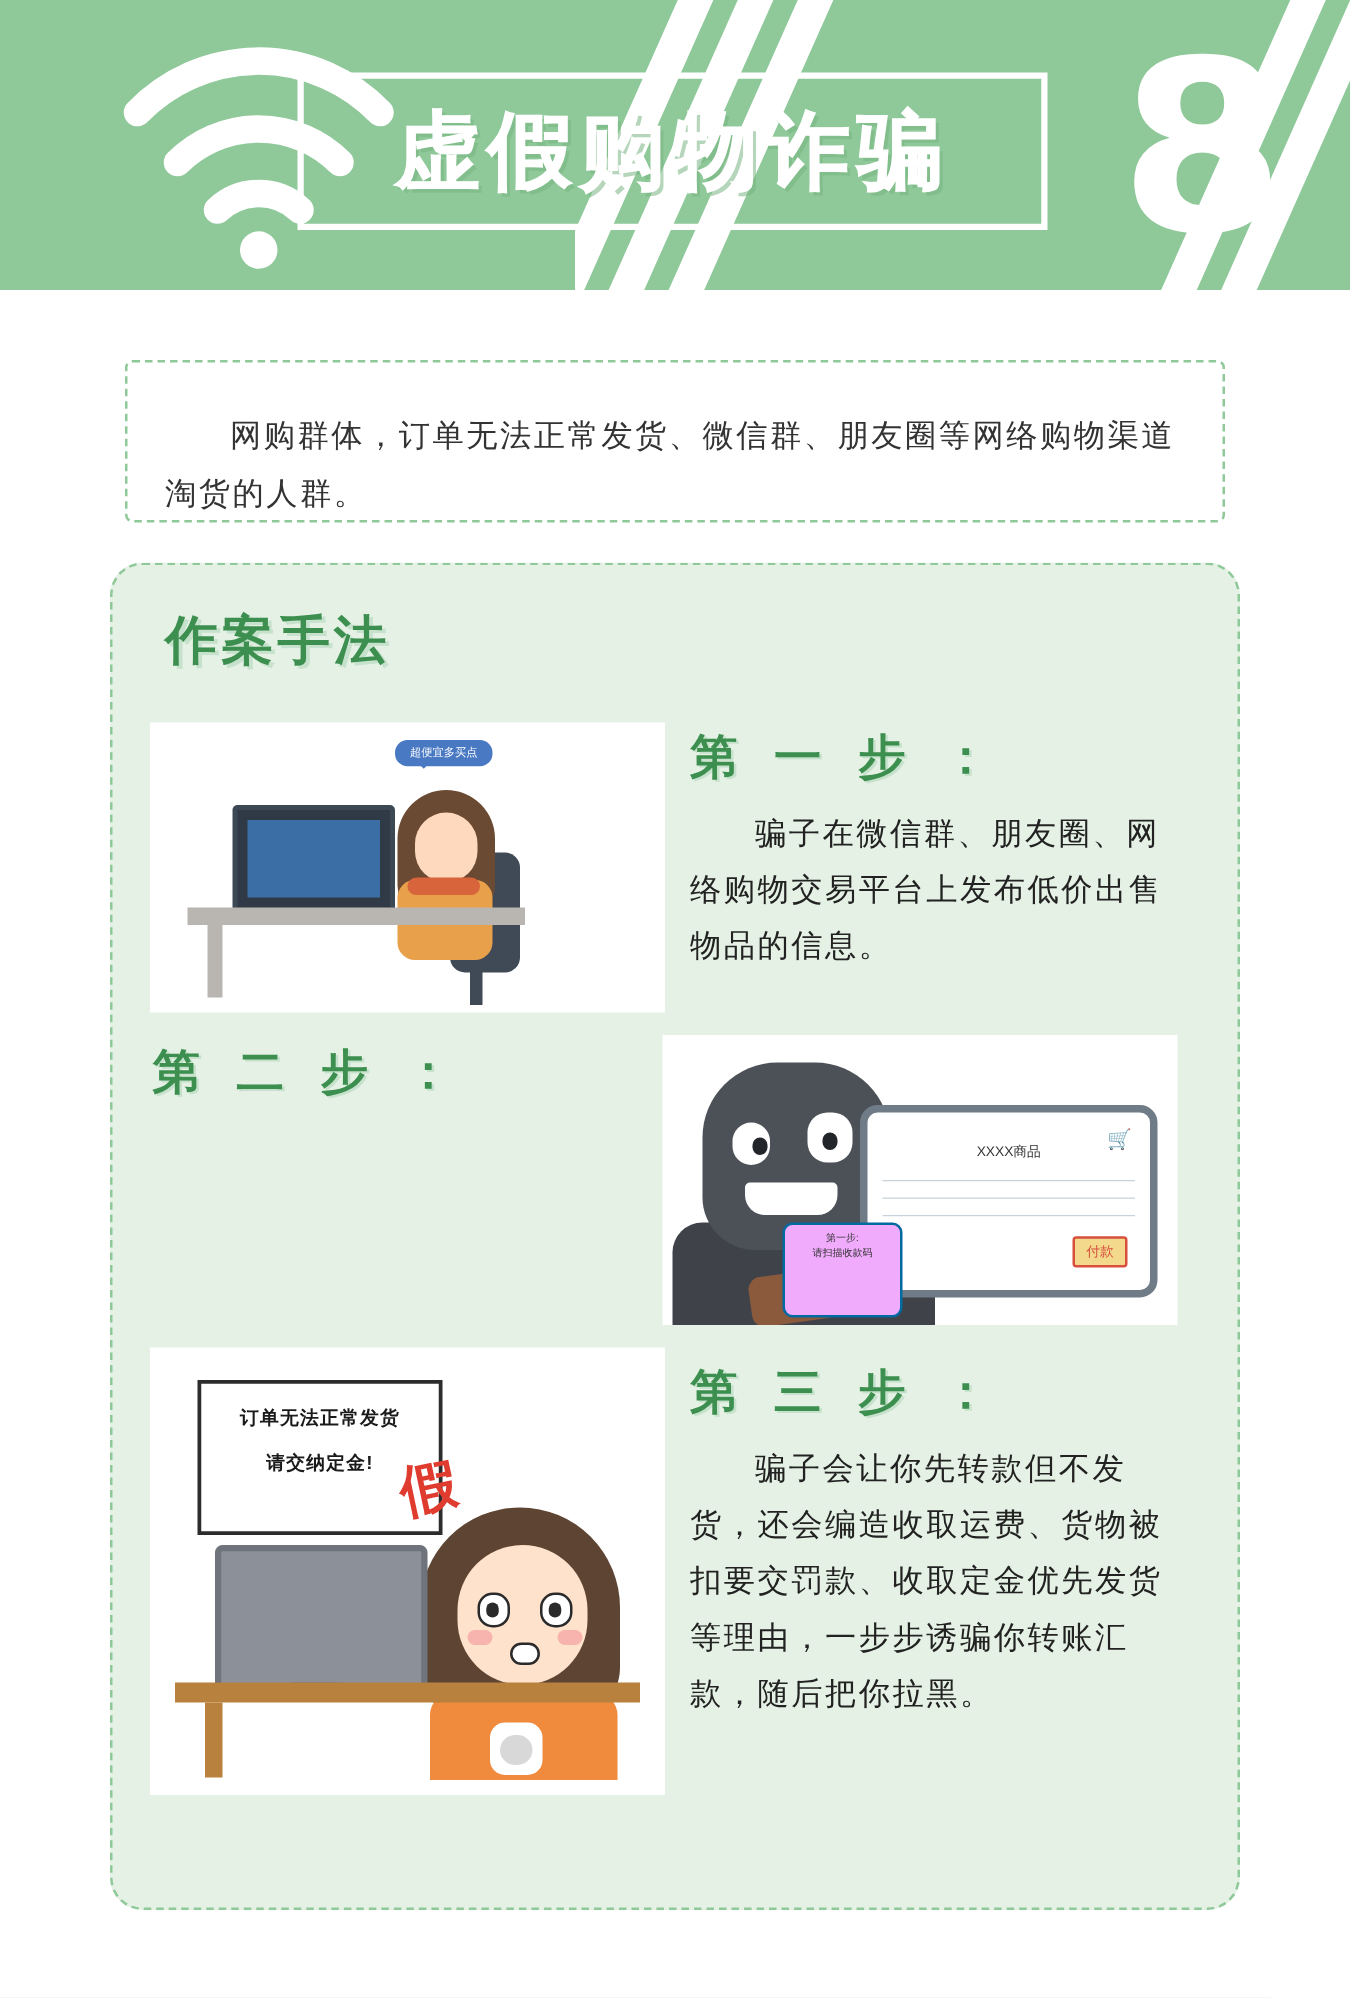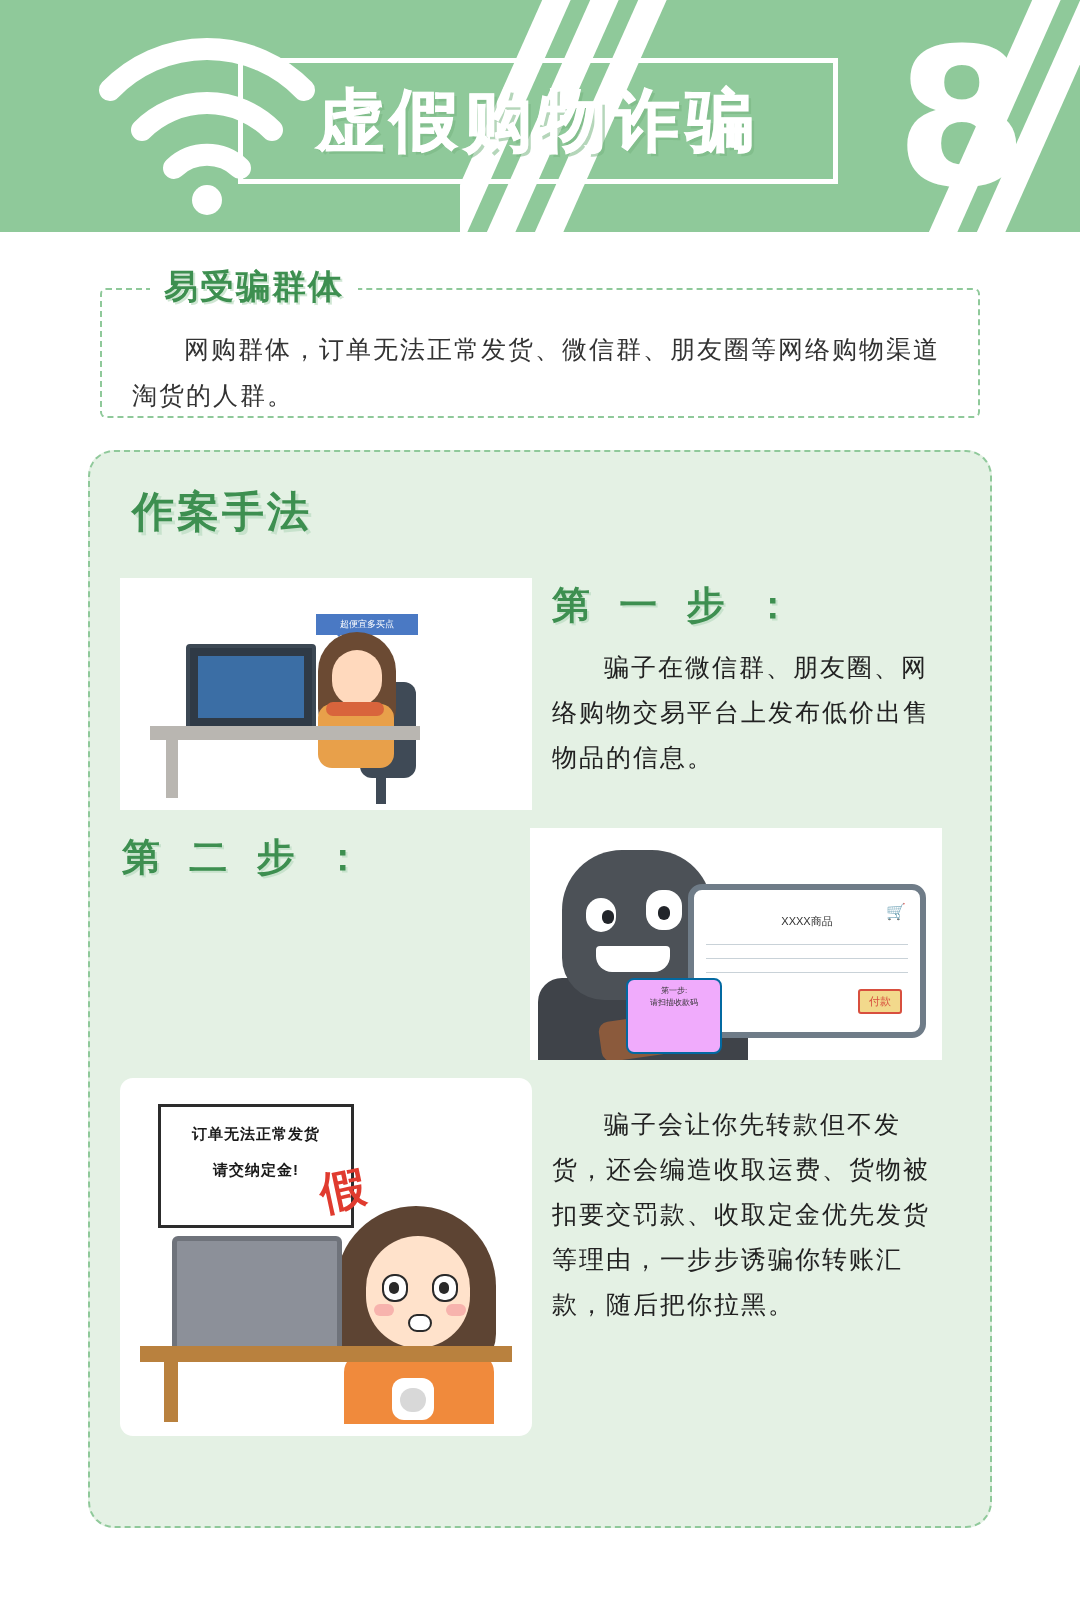--- a/index.html
+++ b/index.html
@@ -98,30 +98,30 @@
 
   .pic{
     position:absolute;background:#ffffff;overflow:hidden;
   }
 
   
   #pic1{left:120px;top:578px;width:412px;height:232px;}
   
   #pic2{left:530px;top:828px;width:412px;height:232px;}
   
-  #pic3{left:120px;top:1078px;width:412px;height:358px;border-radius:13px;}
+  #pic3{left:120px;top:1078px;width:412px;height:358px;}
 
   #step1{left:552px;top:580px;width:392px;}
   #step2{left:122px;top:832px;width:392px;}
   #step3{left:552px;top:1088px;width:392px;}
 
   
   .bubble1{
     position:absolute;left:196px;top:14px;background:#4a79c4;color:#ffffff;
-    font-size:9px;padding:4px 24px;border-radius:0;white-space:nowrap;margin-top:22px;
+    font-size:9px;padding:4px 12px;border-radius:10px;white-space:nowrap;
   }
   .bubble1:after{
     content:"";position:absolute;left:18px;bottom:-7px;
     border:5px solid transparent;border-top-color:#4a79c4;
   }
   .desk{position:absolute;left:30px;top:148px;width:270px;height:14px;background:#b9b6b1;}
   .desk-leg{position:absolute;left:46px;top:162px;width:12px;height:58px;background:#b9b6b1;}
   .monitor{position:absolute;left:66px;top:66px;width:122px;height:84px;background:#2f3a46;border-radius:4px;border:4px solid #3c4854;}
   .monitor-screen{position:absolute;left:8px;top:8px;width:106px;height:62px;background:#3b6ea5;}
   .monitor-stand{position:absolute;left:112px;top:150px;width:30px;height:8px;background:#63707d;}
@@ -196,21 +196,20 @@
   </div>
 
   <div class="title-box">
     <span class="title-text">虚假购物诈骗</span>
   </div>
 
   <div class="big-number">8</div>
 </div>
 
 <div class="sec-victim">
-  <div class="heading">易受骗群体</div>
   <div class="body">网购群体，订单无法正常发货、微信群、朋友圈等网络购物渠道淘货的人群。</div>
 </div>
 
 <div class="sec-method">
   <div class="heading">作案手法</div>
 </div>
 
 <div class="pic" id="pic1">
   <div class="bubble1">超便宜多买点</div>
   <div class="monitor">
@@ -280,14 +279,15 @@
   <div class="body3"></div>
   <div class="bunny"></div>
   <div class="bunny-face"></div>
   <div class="monitor3"></div>
   <div class="mon3-stand"></div>
   <div class="desk3"></div>
   <div class="desk3-leg"></div>
 </div>
 
 <div class="step" id="step3">
+  <div class="step-title">第 三 步 ：</div>
   <div class="step-body">骗子会让你先转款但不发货，还会编造收取运费、货物被扣要交罚款、收取定金优先发货等理由，一步步诱骗你转账汇款，随后把你拉黑。</div>
 </div>
 
 </body></html>

